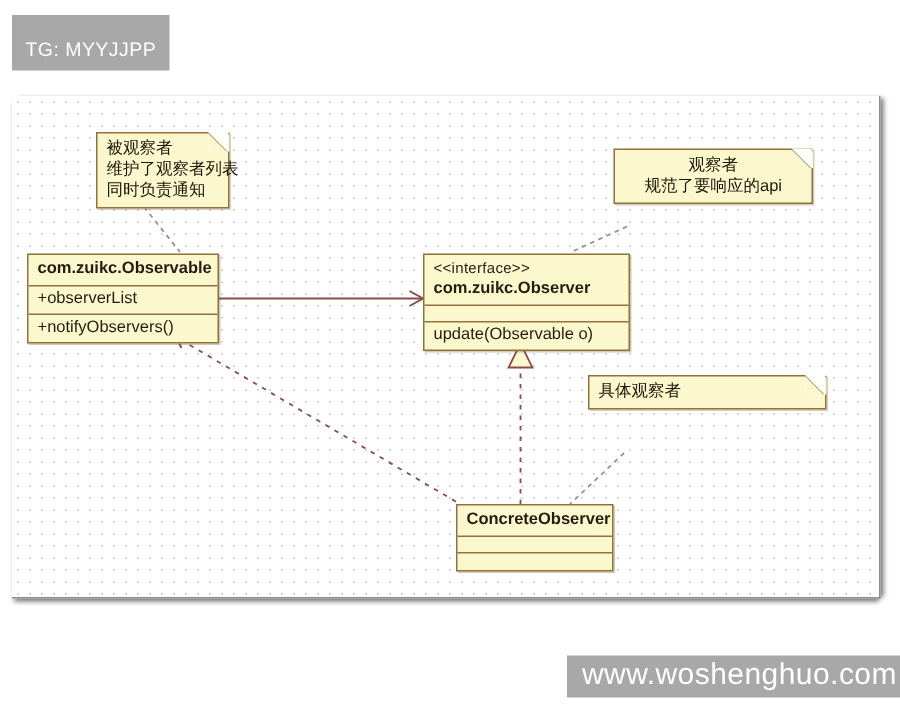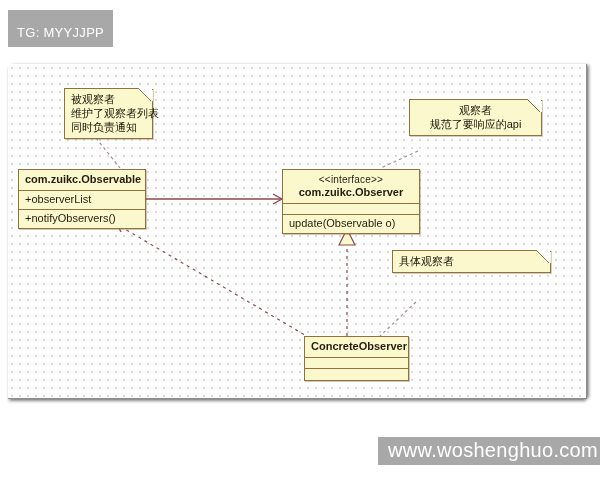--- a/index.html
+++ b/index.html
@@ -84,21 +84,20 @@
   .uml-class .row {
     box-sizing: border-box;
     padding: 2px 6px 3px 6px;
     font-size: 11px;
     color: #231d10;
     line-height: 13px;
     border-bottom: 1px solid #93703c;
   }
   .uml-class .row:last-child { border-bottom: none; }
   .uml-class .head {
-    text-align: center;
     font-weight: bold;
     padding: 3px 6px 4px 6px;
   }
   .uml-class .head .stereo {
     display: block;
     font-weight: normal;
     font-size: 10px;
     letter-spacing: 0.2px;
   }
   .uml-class .head.left { text-align: left; }

